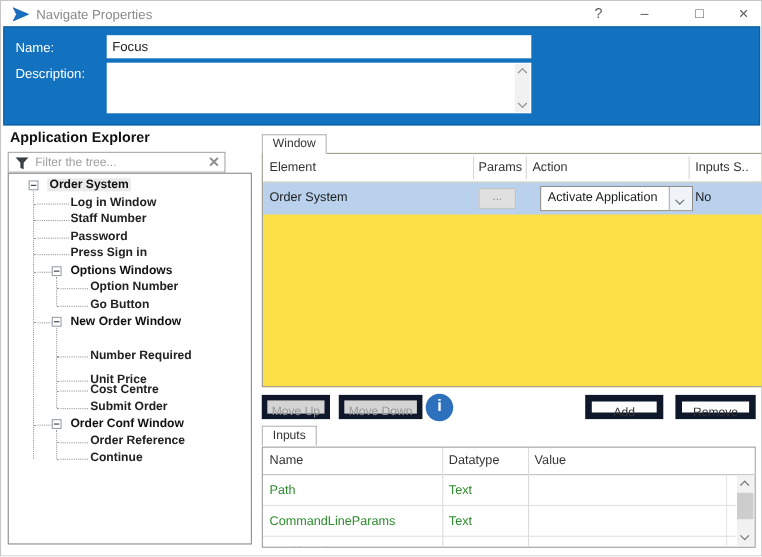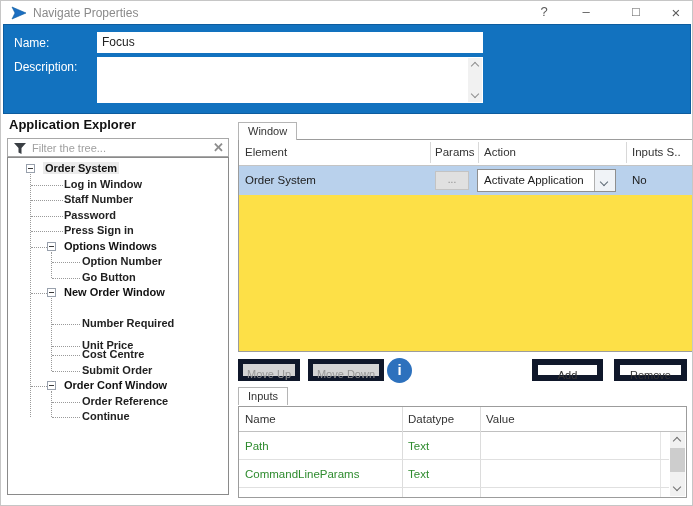--- a/index.html
+++ b/index.html
@@ -24,21 +24,21 @@
   .name-input { position:absolute; left:93px; top:7px; width:386px; height:21px; background:#fff; }
   .name-input span { position:absolute; left:5px; top:3px; font-size:12px; color:#222; }
   .desc-input { position:absolute; left:93px; top:32px; width:386px; height:46px; background:#fff; }
   .vscroll { position:absolute; right:1px; top:1px; bottom:1px; width:14px; background:#f1f1f1; }
   .chev { position:absolute; left:4px; width:6px; height:6px; border-left:1px solid #8f8f8f; border-top:1px solid #8f8f8f; }
   .chev.up { top:5px; transform:rotate(45deg); }
   .chev.down { bottom:5px; transform:rotate(225deg); }
 
   
   .expl-title { position:absolute; left:8px; top:116px; font-size:13px; font-weight:bold; color:#111; }
-  .filterbox { position:absolute; left:6px; top:137px; width:222px; height:19px;
+  .filterbox { position:absolute; left:6px; top:137px; width:198px; height:19px;
                border:1px solid #a8a8a8; background:#fff; }
   .funnel { position:absolute; left:6px; top:4px; }
   .filter-text { position:absolute; left:24px; top:3px; font-size:11px; color:#a0a0a0; }
   .filter-x { position:absolute; right:4px; top:1px; font-size:13px; font-weight:bold; color:#8d8d8d; }
   .treebox { position:absolute; left:6px; top:156px; width:222px; height:338px;
              border:1px solid #8a8a8a; background:#fff; }
   .tree-rows { position:absolute; left:1px; top:3px; width:218px; height:330px; }
   .trow { position:absolute; left:0; width:100%; height:16px; font-size:11px; color:#222; font-weight:600; }
   .trow.bold { font-weight:700; color:#111; }
   .trow::before { content:""; position:absolute; top:8px; border-top:1px dotted #9a9a9a; }
@@ -64,21 +64,21 @@
             border:1px solid #9c9c9c; background:#fde047; z-index:2; }
   .ath { position:absolute; left:0; top:0; width:100%; height:26px; background:#fff; border-bottom:1px solid #c4c4c4; }
   .hcell { position:absolute; top:6px; font-size:11.5px; color:#333; white-space:nowrap; }
   .ath .div1 { position:absolute; left:191px; top:2px; bottom:2px; width:1px; background:#d8d8d8; }
   .ath .div2 { position:absolute; left:239px; top:2px; bottom:2px; width:1px; background:#d8d8d8; }
   .ath .div3 { position:absolute; left:387px; top:2px; bottom:2px; width:1px; background:#d8d8d8; }
   .arow { position:absolute; left:0; width:100%; height:29px; background:#b9d1ec; }
   .arow .cell-el { position:absolute; left:6px; top:8px; font-size:11.5px; color:#1c1c1c; }
   .params-btn { position:absolute; left:196px; top:5px; width:34px; height:19px; background:#e0e0e0;
                 border:1px solid #c3c3c3; color:#8d8d8d; font-size:10px; text-align:center; line-height:16px; }
-  .combo { position:absolute; left:238px; top:3px; width:139px; height:23px; background:#fff; border:1px solid #8f8f8f; }
+  .combo { position:absolute; left:252px; top:3px; width:139px; height:23px; background:#fff; border:1px solid #8f8f8f; }
   .combo .cval { position:absolute; left:6px; top:4px; font-size:11.5px; color:#1c1c1c; white-space:nowrap; }
   .combo .cbtn { position:absolute; right:0; top:0; bottom:0; width:21px; background:#f0f3f7; border-left:1px solid #b0b0b0; }
   .combo .cbtn .chev { left:6px; top:9px; transform:rotate(225deg); border-color:#5f6a75; }
   .arow .cell-in { position:absolute; left:393px; top:8px; font-size:11.5px; color:#1c1c1c; }
 
   
   .btn { position:absolute; top:358px; height:22px; font-size:11px; text-align:center; line-height:20px; }
   .btn.disabled { background:#d4d4d4; border:5px solid #0f172a; color:#979797; }
   .btn.normal { background:#fdfdfd; border:6px solid #0f172a; color:#333; }
   .btn.moveup   { left:237px; width:62px; }

